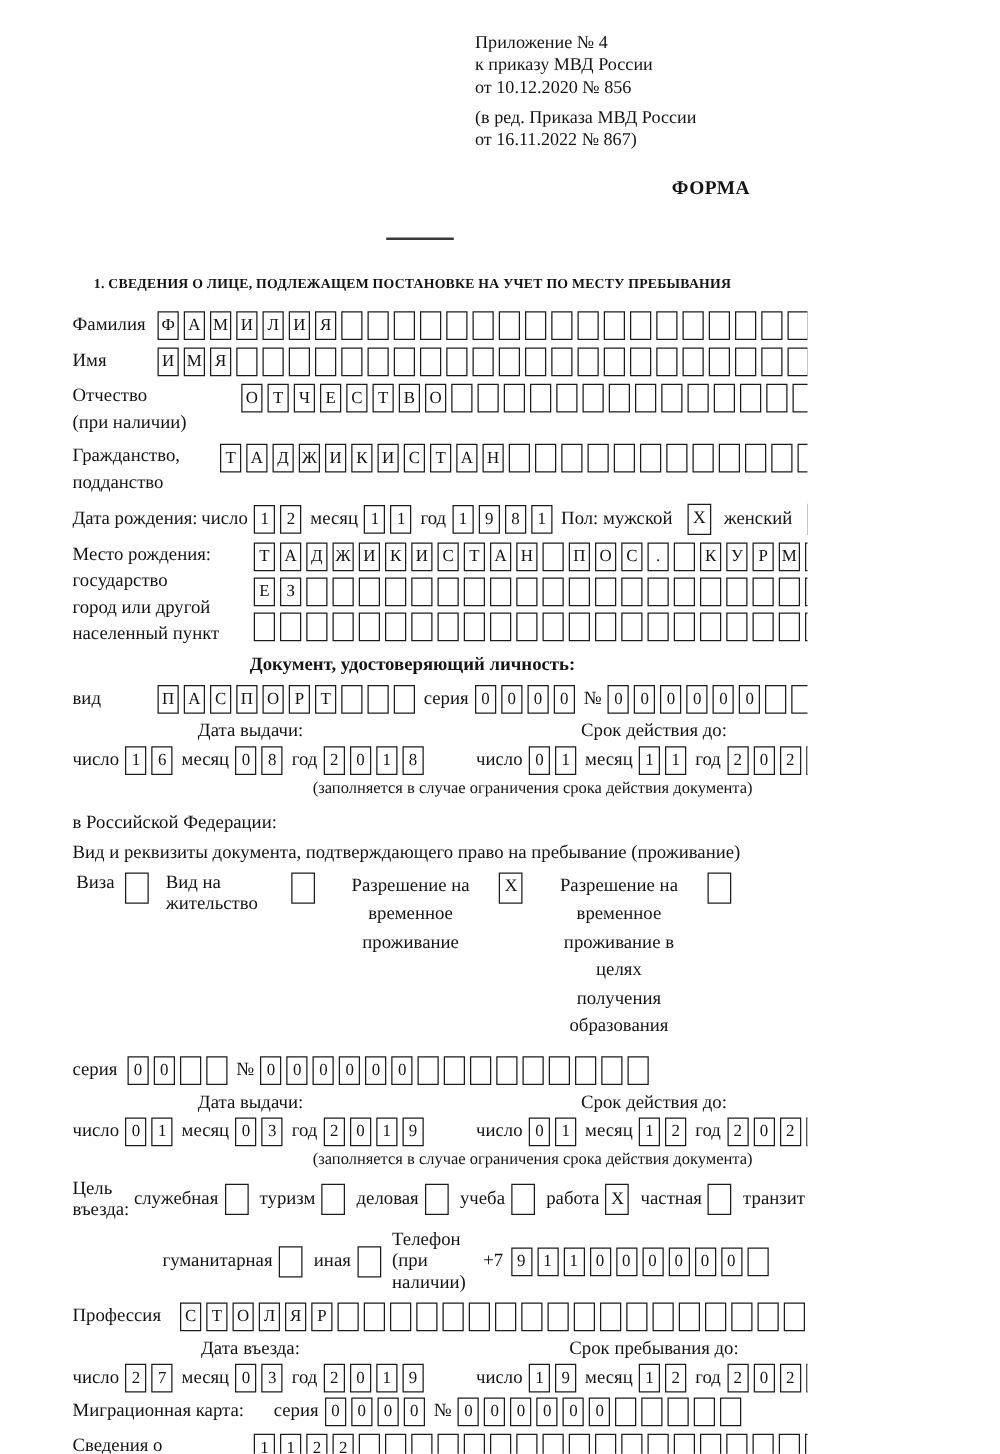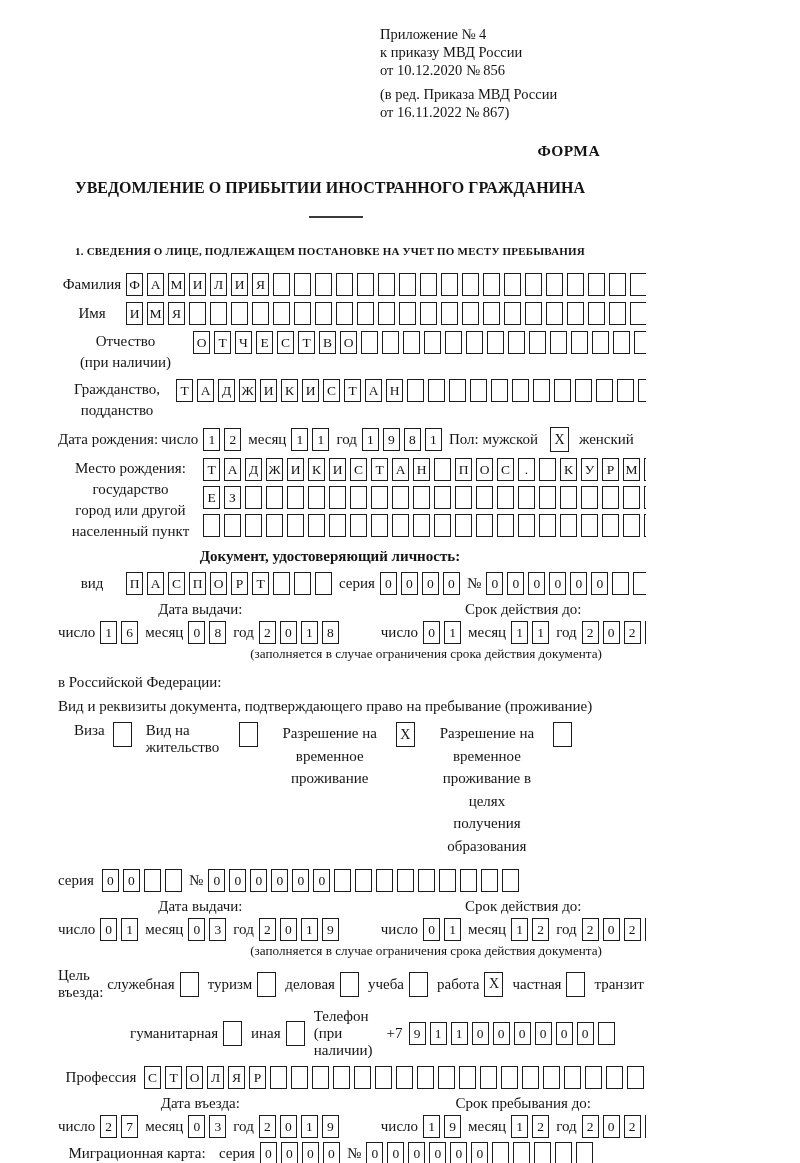--- a/index.html
+++ b/index.html
@@ -10,21 +10,21 @@
   .ref-ed{margin-top:6px;}
   .forma{text-align:right;font-weight:bold;font-size:15.5px;margin:20px 2px 16px 0;letter-spacing:.4px;}
 
   .title{text-align:center;font-weight:bold;font-size:16px;line-height:1.55;margin-bottom:20px;}
   .blank{display:inline-block;width:54px;border-bottom:2.2px solid #3a3a3a;margin-left:12px;vertical-align:baseline;}
 
   .section-heading{text-align:center;font-weight:bold;font-size:11px;margin-bottom:16px;letter-spacing:.2px;}
 
   .row{display:flex;align-items:center;margin-bottom:6px;font-size:15px;}
   .row.align-top{align-items:flex-start;}
-  .label{flex-shrink:0;text-align:center;}
+  .label{flex-shrink:0;}
   .w68{width:68px;}
   .w118{width:118px;}
   .w135{width:135px;}
   .w145{width:145px;}
   .two-line{line-height:1.4;}
   .lblline{display:block;}
 
   .cells{display:inline-flex;flex-shrink:0;}
   .cell{box-sizing:border-box;width:17px;height:23px;border:1.5px solid #1c1c1c;margin-right:4px;
         display:inline-flex;align-items:center;justify-content:center;font-size:13.5px;background:#fff;}
@@ -41,21 +41,21 @@
   .dates{display:flex;margin-bottom:1px;}
   .date-col{}
   .date-col.left{width:352px;margin-right:38px;}
   .date-col.right{flex:1;}
   .date-heading{text-align:center;font-size:15px;margin-bottom:3px;}
   .date-fields{display:flex;align-items:center;font-size:15px;}
   .date-note{text-align:right;font-size:13.2px;margin:2px 0 8px;}
   .dates.noskip{margin-bottom:4px;}
 
   .stay-text{font-size:15px;line-height:1.6;margin-bottom:4px;}
-  .stay-row{display:flex;align-items:flex-start;margin:4px 16px 12px;font-size:15px;justify-content:center;}
+  .stay-row{display:flex;align-items:flex-start;margin:4px 3px 12px;font-size:15px;justify-content:center;}
   .stay-row .checkbox{margin:0 14px 0 8px;}
   .stay-multi{text-align:center;line-height:1.5;}
 
   .purpose-row{display:flex;align-items:center;margin-bottom:7px;font-size:15px;}
   .purpose-row .checkbox{margin:0 9px 0 5px;}
   .indent72{padding-left:72px;}
   .phone-prefix{margin:0 6px 0 14px;}
 </style>
 </head>
 <body>
@@ -66,21 +66,20 @@
     <div class="ref-line">Приложение № 4</div>
     <div class="ref-line">к приказу МВД России</div>
     <div class="ref-line">от 10.12.2020 № 856</div>
     <div class="ref-line ref-ed">(в ред. Приказа МВД России</div>
     <div class="ref-line">от 16.11.2022 № 867)</div>
   </div>
 
   <div class="forma">ФОРМА</div>
 
   <div class="title">
-    <div>УВЕДОМЛЕНИЕ О ПРИБЫТИИ ИНОСТРАННОГО ГРАЖДАНИНА</div>
     <div><span class="blank"></span></div>
   </div>
 
   <div class="section-heading">1. СВЕДЕНИЯ О ЛИЦЕ, ПОДЛЕЖАЩЕМ ПОСТАНОВКЕ НА УЧЕТ ПО МЕСТУ ПРЕБЫВАНИЯ</div>
 
   <div class="row">
     <span class="label w68">Фамилия</span>
     <span class="cells">
         <span class="cell">Ф</span>
         <span class="cell">А</span>

